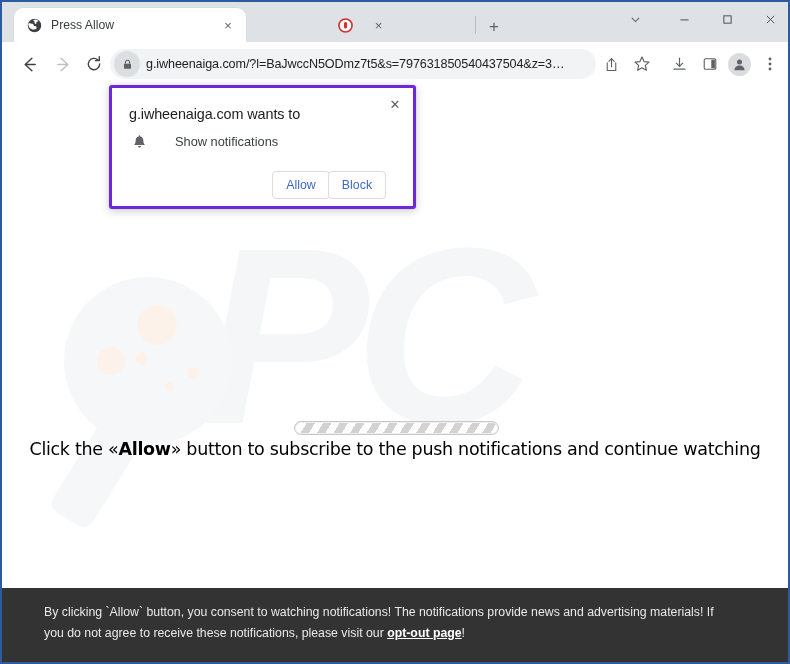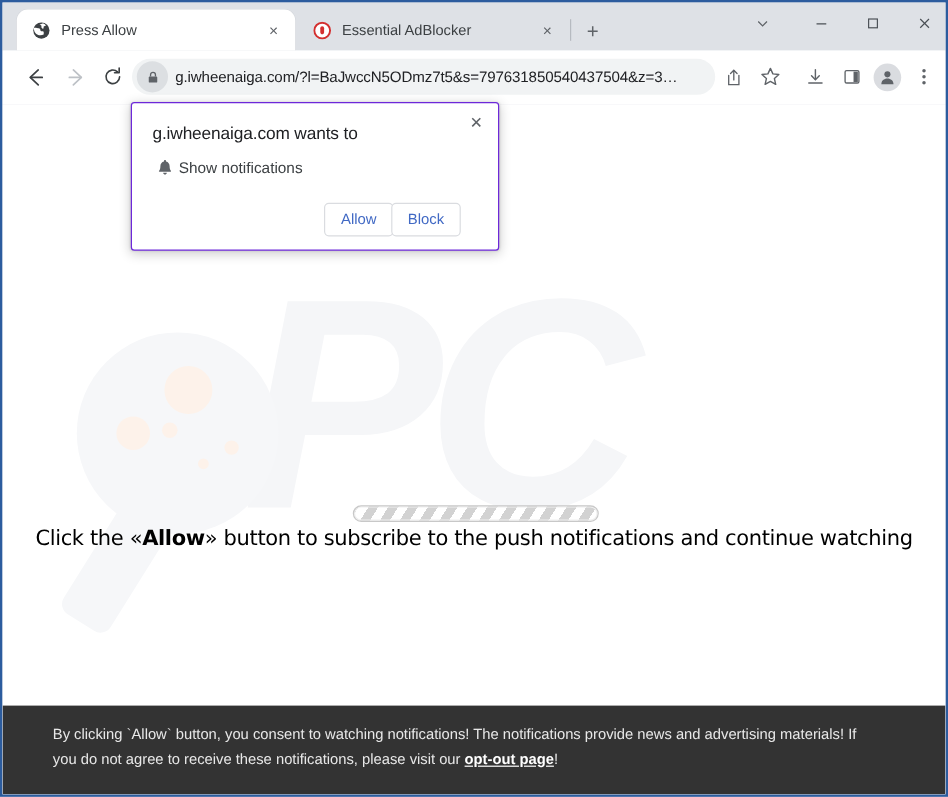--- a/index.html
+++ b/index.html
@@ -284,21 +284,21 @@
   }
 
   
   #permission-dialog {
     position: absolute;
     left: 107px; top: 83px;
     width: 307px;
     height: 124px;
     background: #ffffff;
     border-radius: 3px;
-    border: 1px solid #6d28d9;
+    border: 3px solid #6d28d9;
     box-shadow: 0 2px 10px rgba(0,0,0,0.20), 0 0 2px rgba(0,0,0,0.12);
     z-index: 50;
   }
   #dialog-title {
     position: absolute;
     left: 17px; top: 18px;
     font-size: 14.4px;
     color: #202124;
     letter-spacing: -0.1px;
   }
@@ -315,21 +315,21 @@
     left: 17px; top: 43px;
     display: flex;
     align-items: center;
   }
   #bell-icon-wrap {
     width: 20px; height: 20px;
     display: flex; align-items: center; justify-content: center;
     flex: 0 0 20px;
   }
   #dialog-permission-label {
-    margin-left: 2px;
+    margin-left: 26px;
     font-size: 12.8px;
     color: #3c4043;
   }
   .dialog-btn {
     position: absolute;
     top: 83px;
     height: 28px;
     border: 1px solid #dadce0;
     border-radius: 4px;
     background: #ffffff;
@@ -363,21 +363,20 @@
       <span class="tab-close">×</span>
     </div>
 
     <div class="tab inactive" id="tab-adblocker">
       <span class="tab-favicon">
         <svg width="15" height="15" viewBox="0 0 16 16">
           <circle cx="8" cy="8" r="7" fill="#ffffff" stroke="#d32f2f" stroke-width="1.7"></circle>
           <path d="M8 4.2c1 0 1.7.8 1.7 1.8v3.4c0 1.1-.8 1.9-1.7 1.9s-1.7-.8-1.7-1.9V6c0-1 .7-1.8 1.7-1.8z" fill="#d32f2f"></path>
         </svg>
       </span>
-      <span class="tab-title">Essential AdBlocker</span>
       <span class="tab-close">×</span>
     </div>
 
     <div id="tab-divider"></div>
 
     <div id="new-tab-button">+</div>
 
     <div class="wincontrol" id="tab-search-button">
       <svg width="13" height="13" viewBox="0 0 16 16">
         <path d="M3.5 6 L8 10.5 L12.5 6" fill="none" stroke="#5f6368" stroke-width="1.3"></path>

